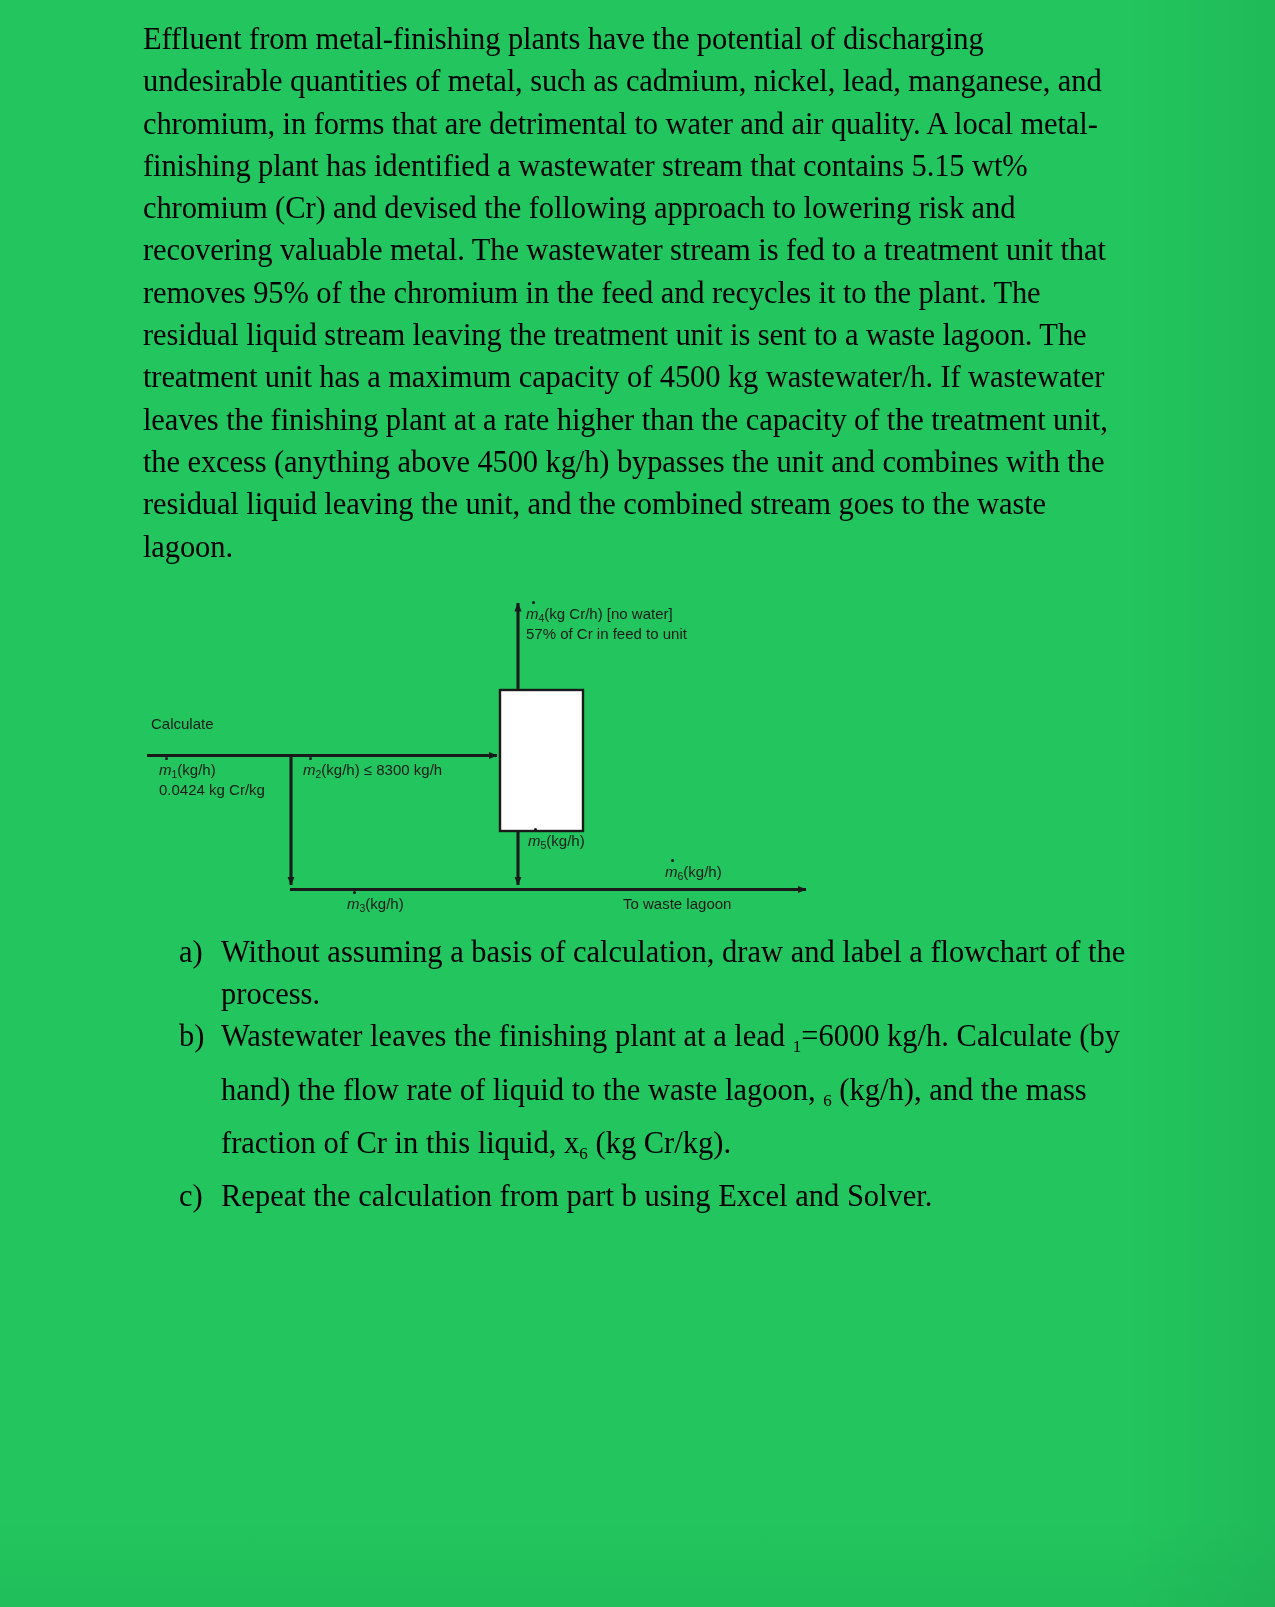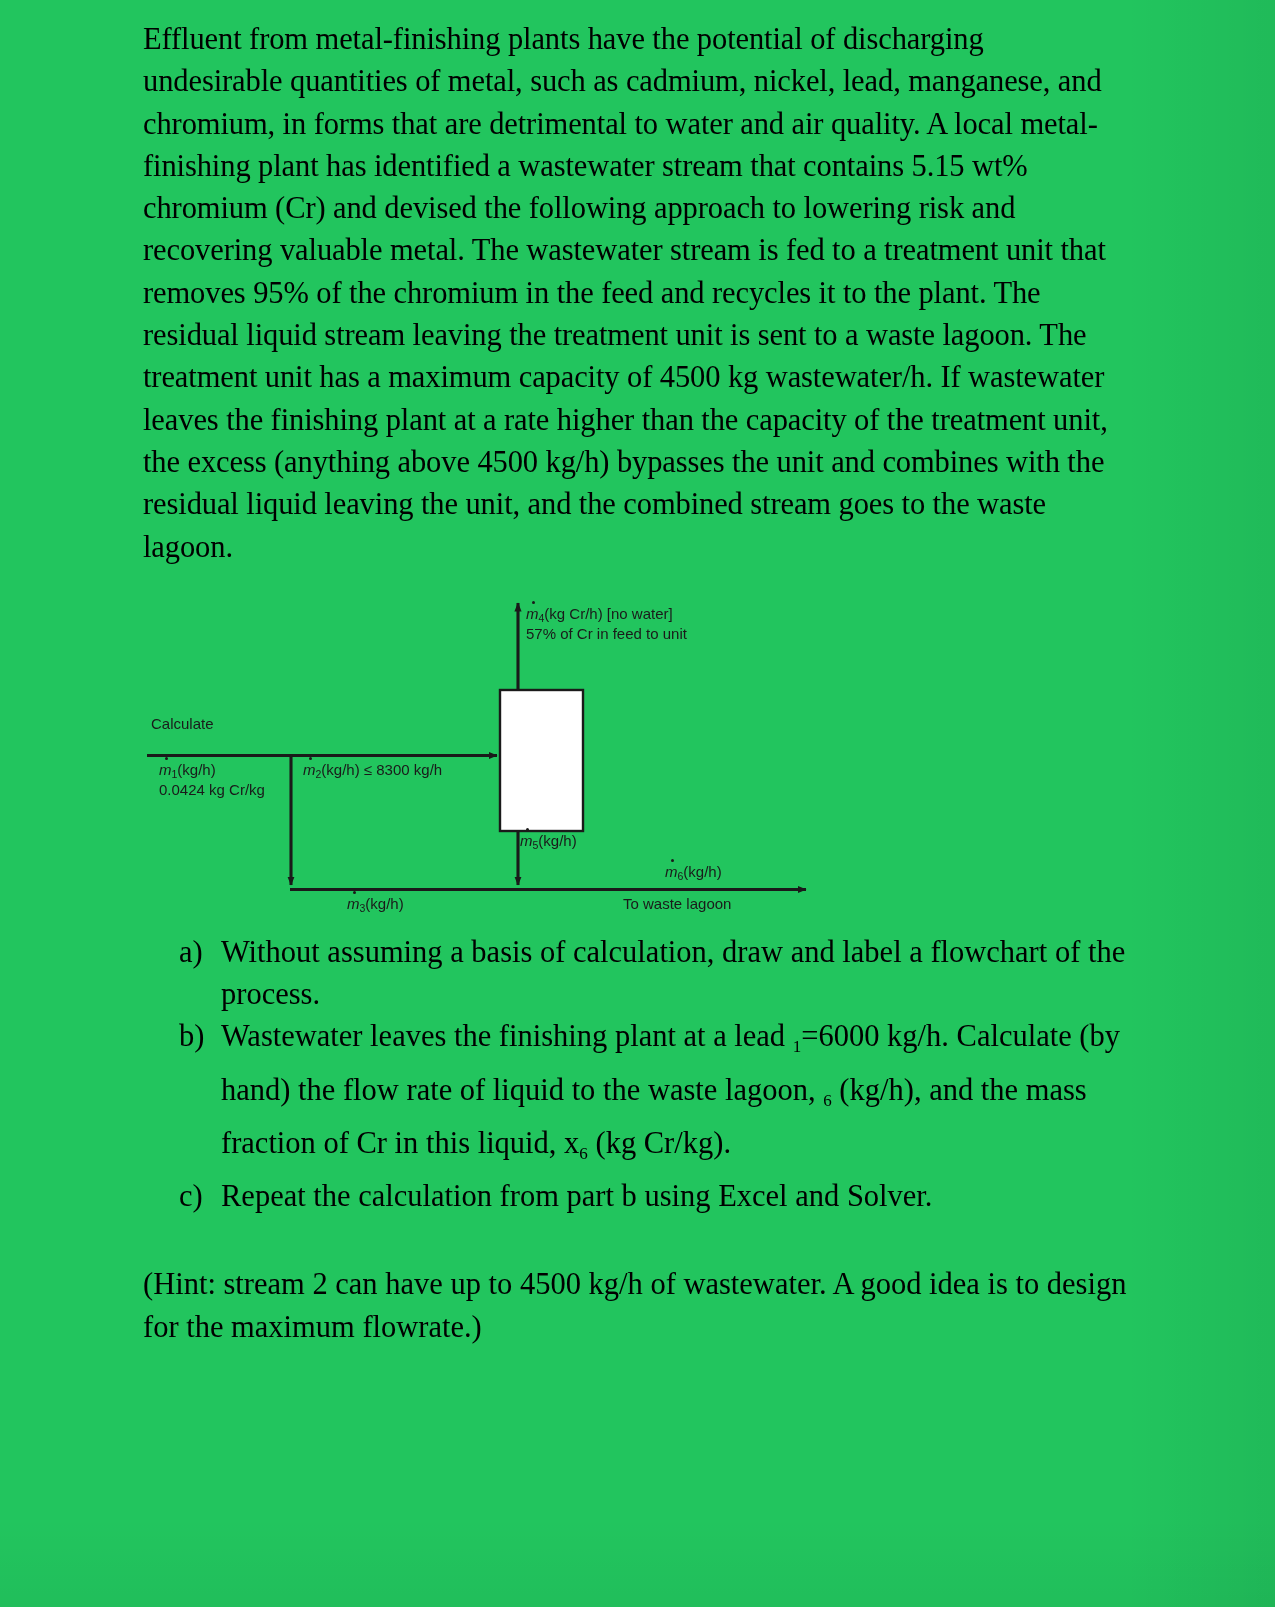--- a/index.html
+++ b/index.html
@@ -162,21 +162,21 @@
         <div>
           <span class="mdot">m</span><sub>1</sub><span>(kg/h)</span>
         </div>
         <div>0.0424 kg Cr/kg</div>
       </div>
 
       <div class="dlabel" style="left:160px; top:172px;">
         <span class="mdot">m</span><sub>2</sub><span>(kg/h) ≤ 8300 kg/h</span>
       </div>
 
-      <div class="dlabel" style="left:377px; top:243px;text-align:center;">
+      <div class="dlabel" style="left:385px; top:243px;text-align:center;">
         <span class="mdot">m</span><sub>5</sub><span>(kg/h)</span>
       </div>
 
       <div class="dlabel" style="left:487px; top:274px;margin-left:35px;">
         <span class="mdot">m</span><sub>6</sub><span>(kg/h)</span>
       </div>
 
       <div class="dlabel" style="left:480px; top:306px;">To waste lagoon</div>
 
       <div class="dlabel" style="left:204px; top:306px;">
@@ -197,20 +197,19 @@
         <span class="qtext"><span>Wastewater leaves the finishing plant at a lead </span><sub>1</sub><span>=6000 kg/h. Calculate (by hand) the flow rate of liquid to the waste lagoon, </span><sub>6</sub><span> (kg/h), and the mass fraction of Cr in this liquid, x</span><sub>6</sub><span> (kg Cr/kg).</span></span>
       </li>
 
       <li class="qitem">
         <span class="qmark">c)</span>
         <span class="qtext">Repeat the calculation from part b using Excel and Solver.</span>
       </li>
 
     </ul>
 
-    <p class="hint">(Hint: stream 2 can have up to 4500 kg/h of wastewater. A good idea is to design for the maximum flowrate.)</p>
 
   </div>
 
   <div class="edge-shade-right"></div>
   <div class="edge-shade-bottom"></div>
 
 </div>
 
 </body></html>

